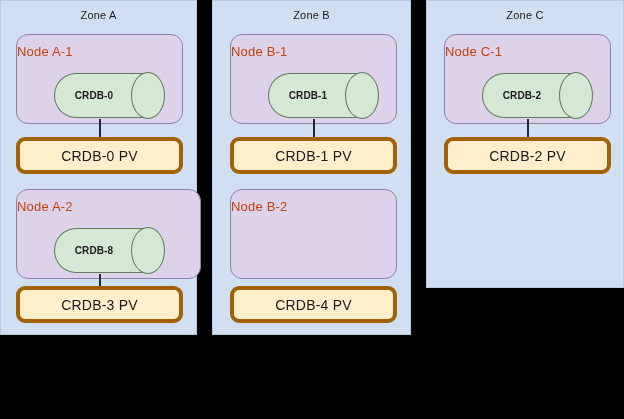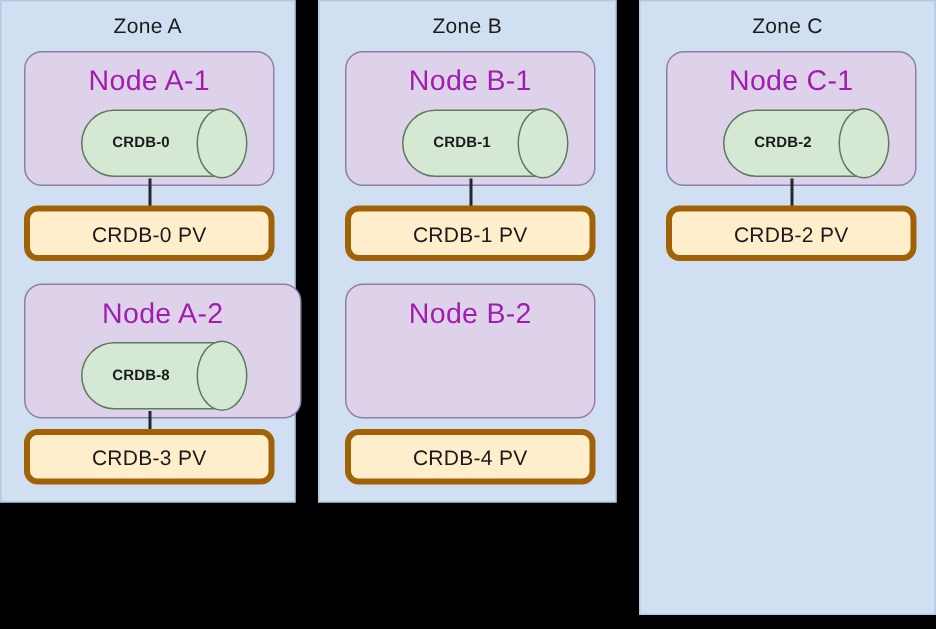--- a/index.html
+++ b/index.html
@@ -28,41 +28,41 @@
     background: #d0e0f2;
     border: 1px solid #b3c9e0;
     box-sizing: border-box;
   }
   .zone-title {
     position: absolute;
     top: 8px;
     left: 0;
     right: 0;
     text-align: center;
-    font-size: 14px;
+    font-size: 11px;
     color: #1a1a1a;
     letter-spacing: 0.2px;
   }
 
   
   .node {
     position: absolute;
     background: #ddd2ea;
     border: 1px solid #8f7fa8;
     border-radius: 12px;
     box-sizing: border-box;
   }
   .node-title {
     position: absolute;
     top: 9px;
     left: 0;
     right: 0;
-    text-align: center;
-    font-size: 19px;
-    color: #a21caf;
+    text-align: left;
+    font-size: 13px;
+    color: #c2410c;
     letter-spacing: 0.2px;
   }
 
   
   .cyl {
     position: absolute;
     box-sizing: border-box;
   }
   .cyl-body {
     position: absolute;
@@ -167,21 +167,21 @@
     </div>
     <div class="connector" style="left:100px; top:118px; height:20px;"></div>
     <div class="pv" style="left:17px; top:136px; width:167px; height:37px;">CRDB-1 PV</div>
 
     <div class="node" style="left:17px; top:188px; width:167px; height:90px;">
       <div class="node-title">Node B-2</div>
     </div>
     <div class="pv" style="left:17px; top:285px; width:167px; height:37px;">CRDB-4 PV</div>
   </div>
 
-  <div class="zone" style="left:426px; width:198px; height:410px;">
+  <div class="zone" style="left:426px; width:198px; height:288px;">
     <div class="zone-title">Zone C</div>
 
     <div class="node" style="left:17px; top:33px; width:167px; height:90px;">
       <div class="node-title">Node C-1</div>
       <div class="cyl" style="left:37px; top:38px; width:110px; height:45px;">
         <div class="cyl-body"></div>
         <div class="cyl-cap"></div>
         <div class="cyl-label">CRDB-2</div>
       </div>
     </div>

